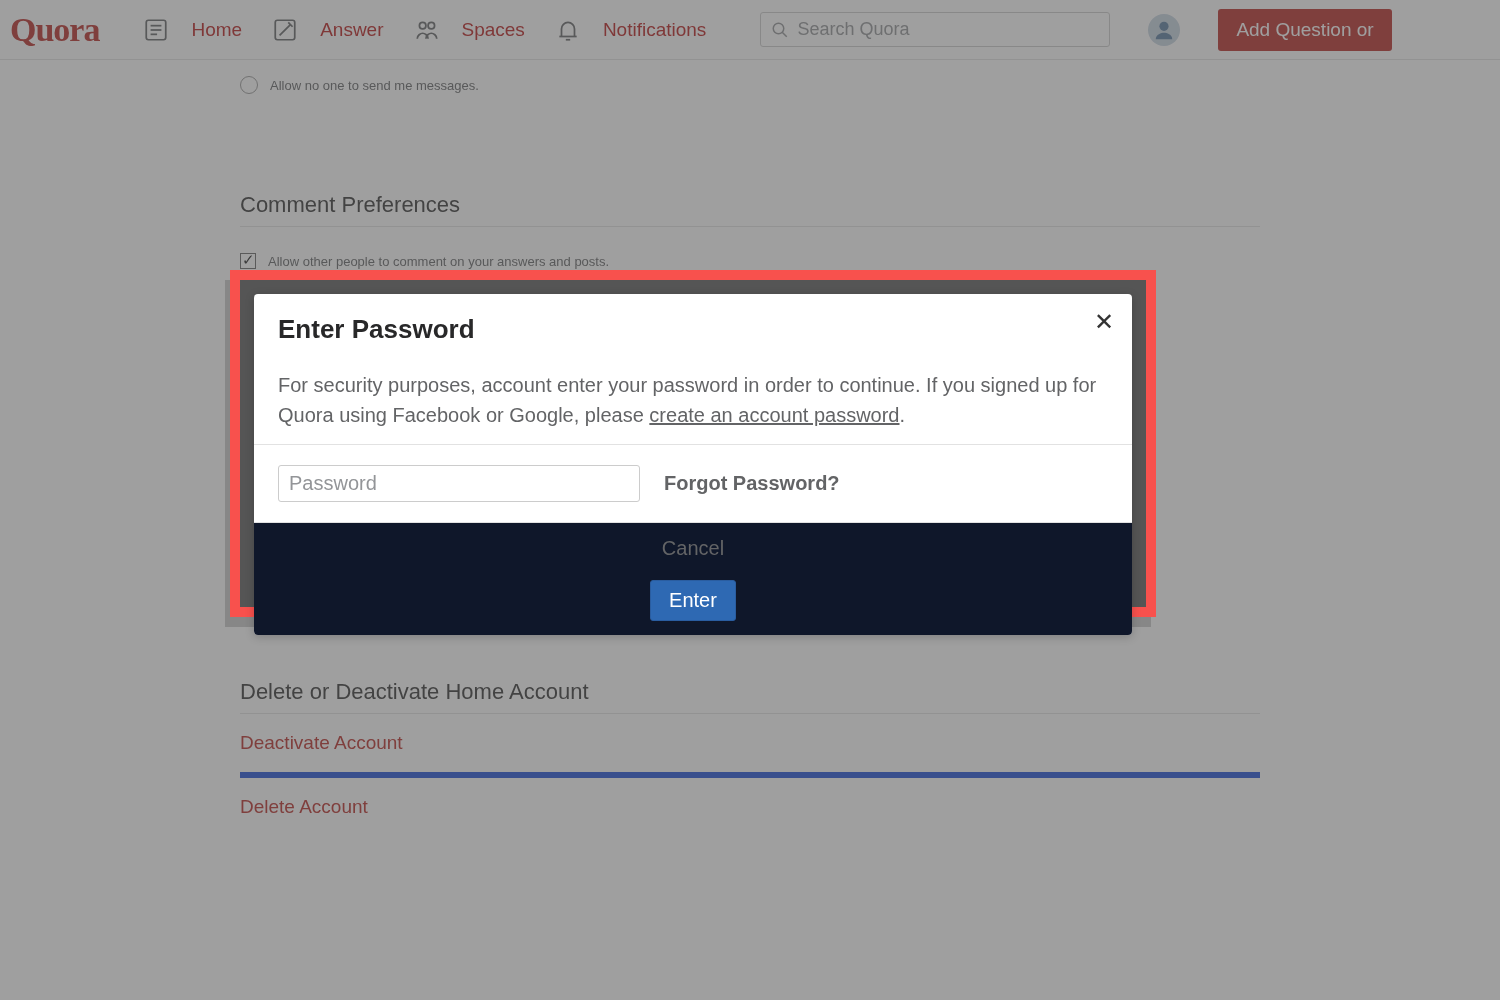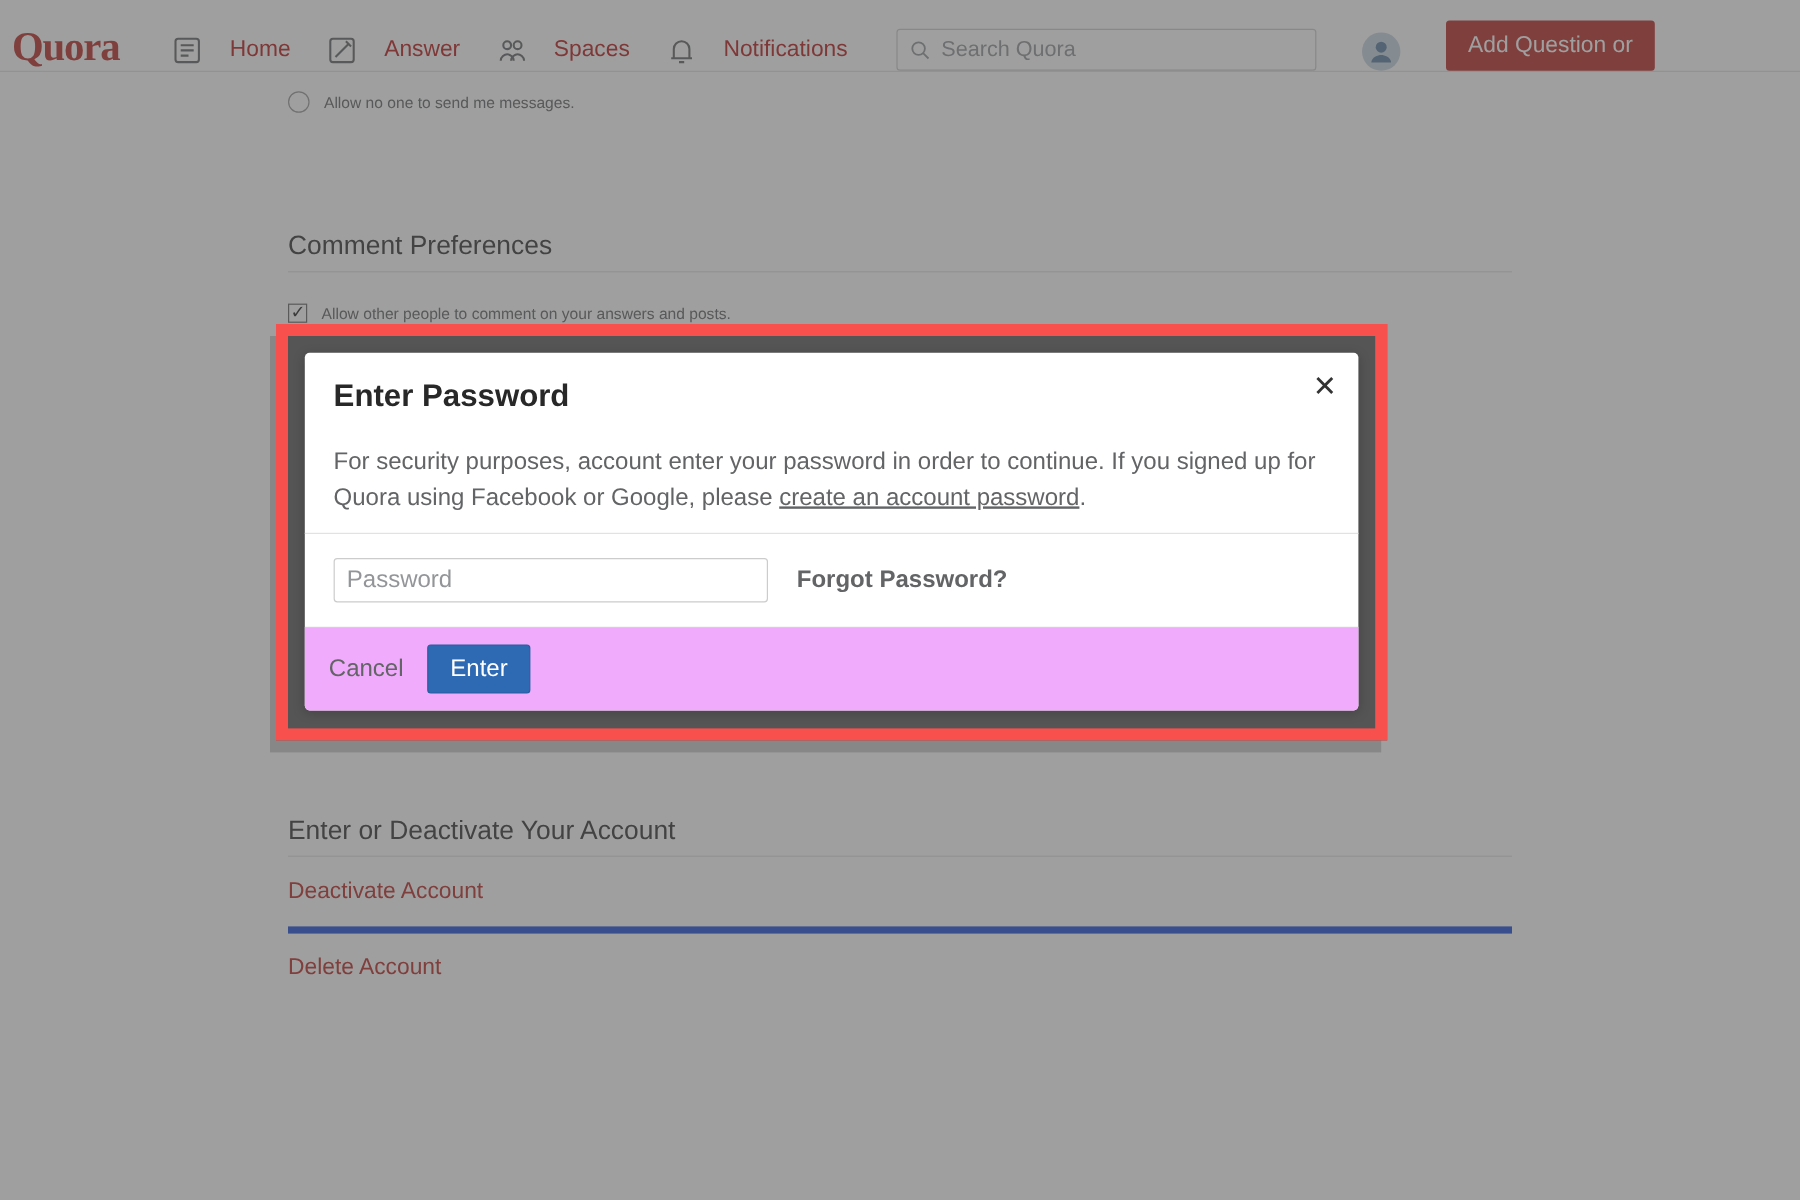--- a/index.html
+++ b/index.html
@@ -9,21 +9,21 @@
     width: 1500px;
     height: 1000px;
     overflow: hidden;
     position: relative;
   }
   
   .topnav {
     height: 60px;
     border-bottom: 1px solid #e2e2e2;
     display: flex;
-    align-items: flex-end;
+    align-items: center;
     padding: 0 10px;
     gap: 18px;
     background: #fff;
   }
   .logo {
     color: #b92b27;
     font-weight: bold;
     font-size: 34px;
     letter-spacing: -1px;
     padding-right: 20px;
@@ -34,21 +34,21 @@
     align-items: center;
     gap: 22px;
     color: #b91c1c;
     font-size: 19px;
     cursor: pointer;
     padding: 4px 6px;
   }
   .nav-icon { width: 26px; height: 26px; display: inline-flex; align-items:center; justify-content:center; }
   .nav-icon svg { stroke: #636466; fill: none; stroke-width: 1.6; }
   .search-wrap {
-    margin-left: 17px;
+    margin-left: 30px;
     flex: 0 0 350px;
     display: flex;
     align-items: center;
     border: 1px solid #ccc;
     border-radius: 3px;
     padding: 6px 10px;
     color: #939598;
     font-size: 18px;
     gap: 8px;
     background: #fff;
@@ -194,26 +194,28 @@
   }
   .pw-input::placeholder { color: #939598; }
   .forgot-link {
     font-size: 20px;
     color: #636466;
     cursor: pointer;
     font-weight: bold;
   }
   .modal-foot {
     border-top: 1px solid #e2e2e2;
-    background: #f0abfc;
+    background: #0f172a;
     padding: 14px 20px;
     display: flex;
+    justify-content: flex-end;
     align-items: center;
     gap: 20px;
     border-radius: 0 0 4px 4px;
+    flex-direction: column;
   }
   .cancel-btn {
     font-size: 20px;
     color: #636466;
     background: none;
     border: none;
     cursor: pointer;
   }
   .done-btn {
     font-size: 20px;
@@ -310,21 +312,21 @@
   <div class="partial-heading" style="margin-top:70px;">Tra</div>
   <div class="check-line" style="margin-top:30px;">
     <span class="check-box checked"></span>
   </div>
 
   <div class="partial-heading" style="margin-top:60px;">Co</div>
   <div class="check-line" style="margin-top:20px;">
     <span class="check-box checked"></span>
   </div>
 
-  <div class="section-heading small-gap" style="margin-top:70px;">Enter or Deactivate Your Account</div>
+  <div class="section-heading small-gap" style="margin-top:70px;">Delete or Deactivate Home Account</div>
   <div class="link-line">Deactivate Account</div>
   <div class="link-line" style="border-bottom:none;">Delete Account</div>
 </div>
 
 <div class="dim"></div>
 
 <div class="anno-shadow"></div>
 
 <div class="anno-border">
 

